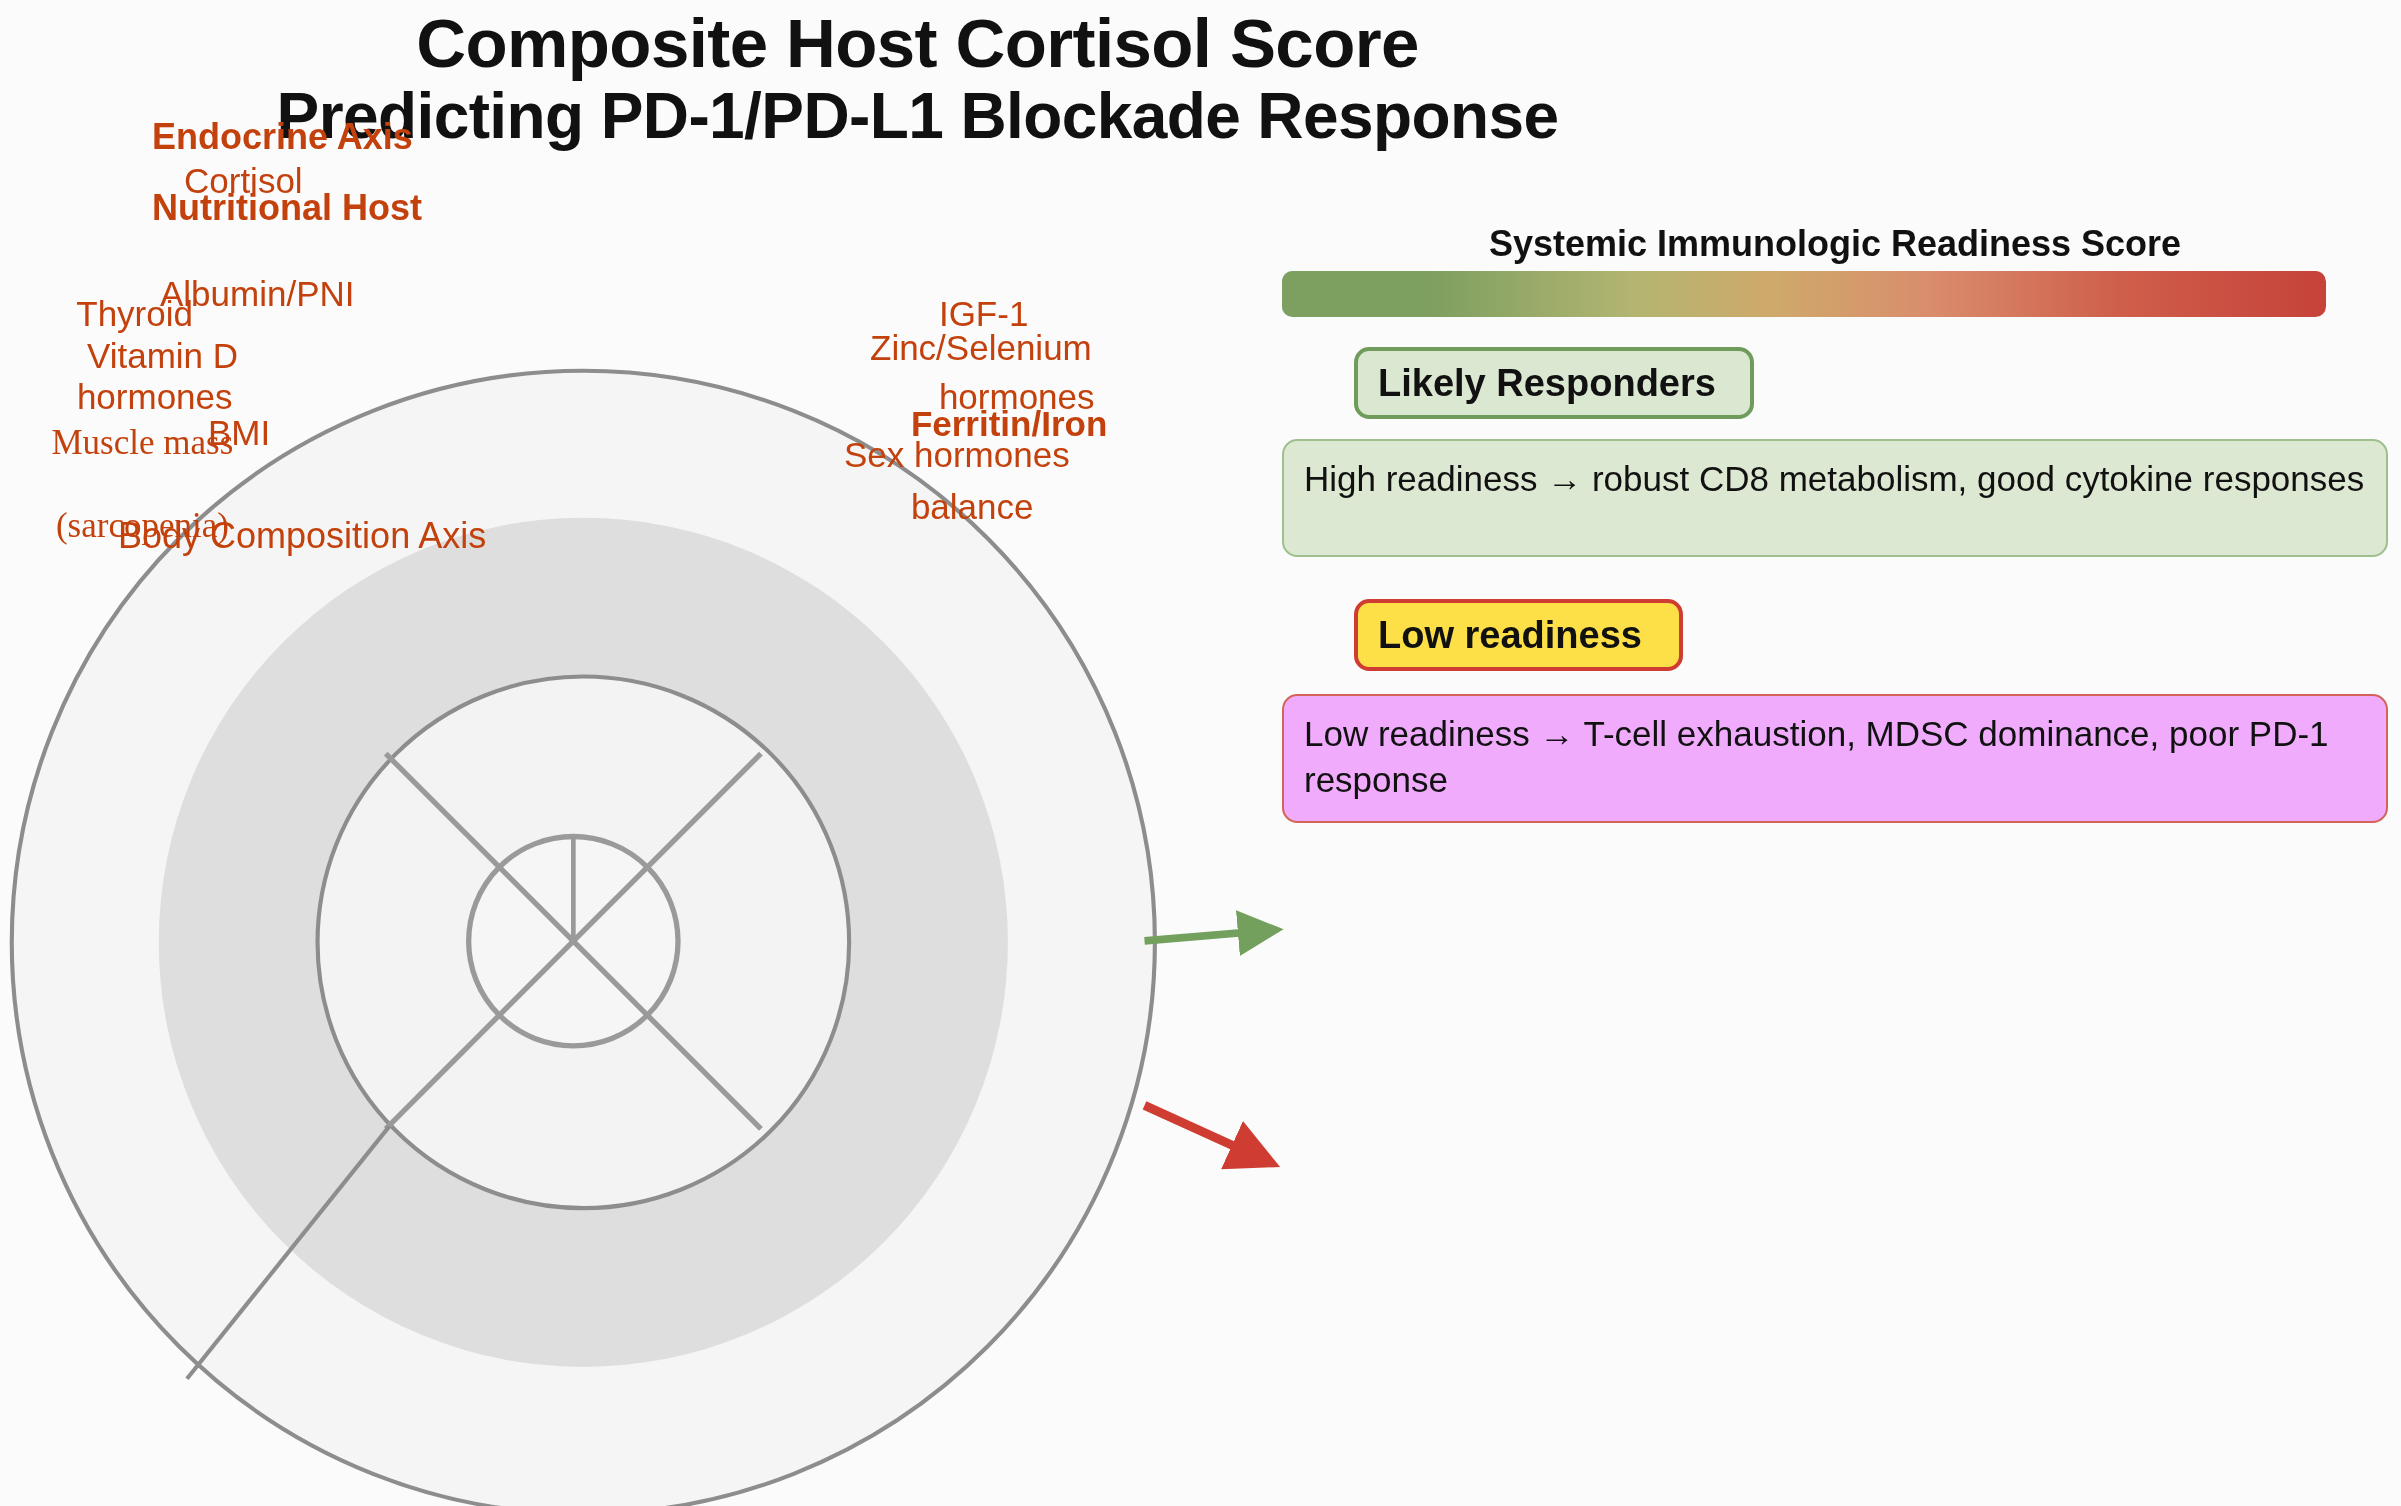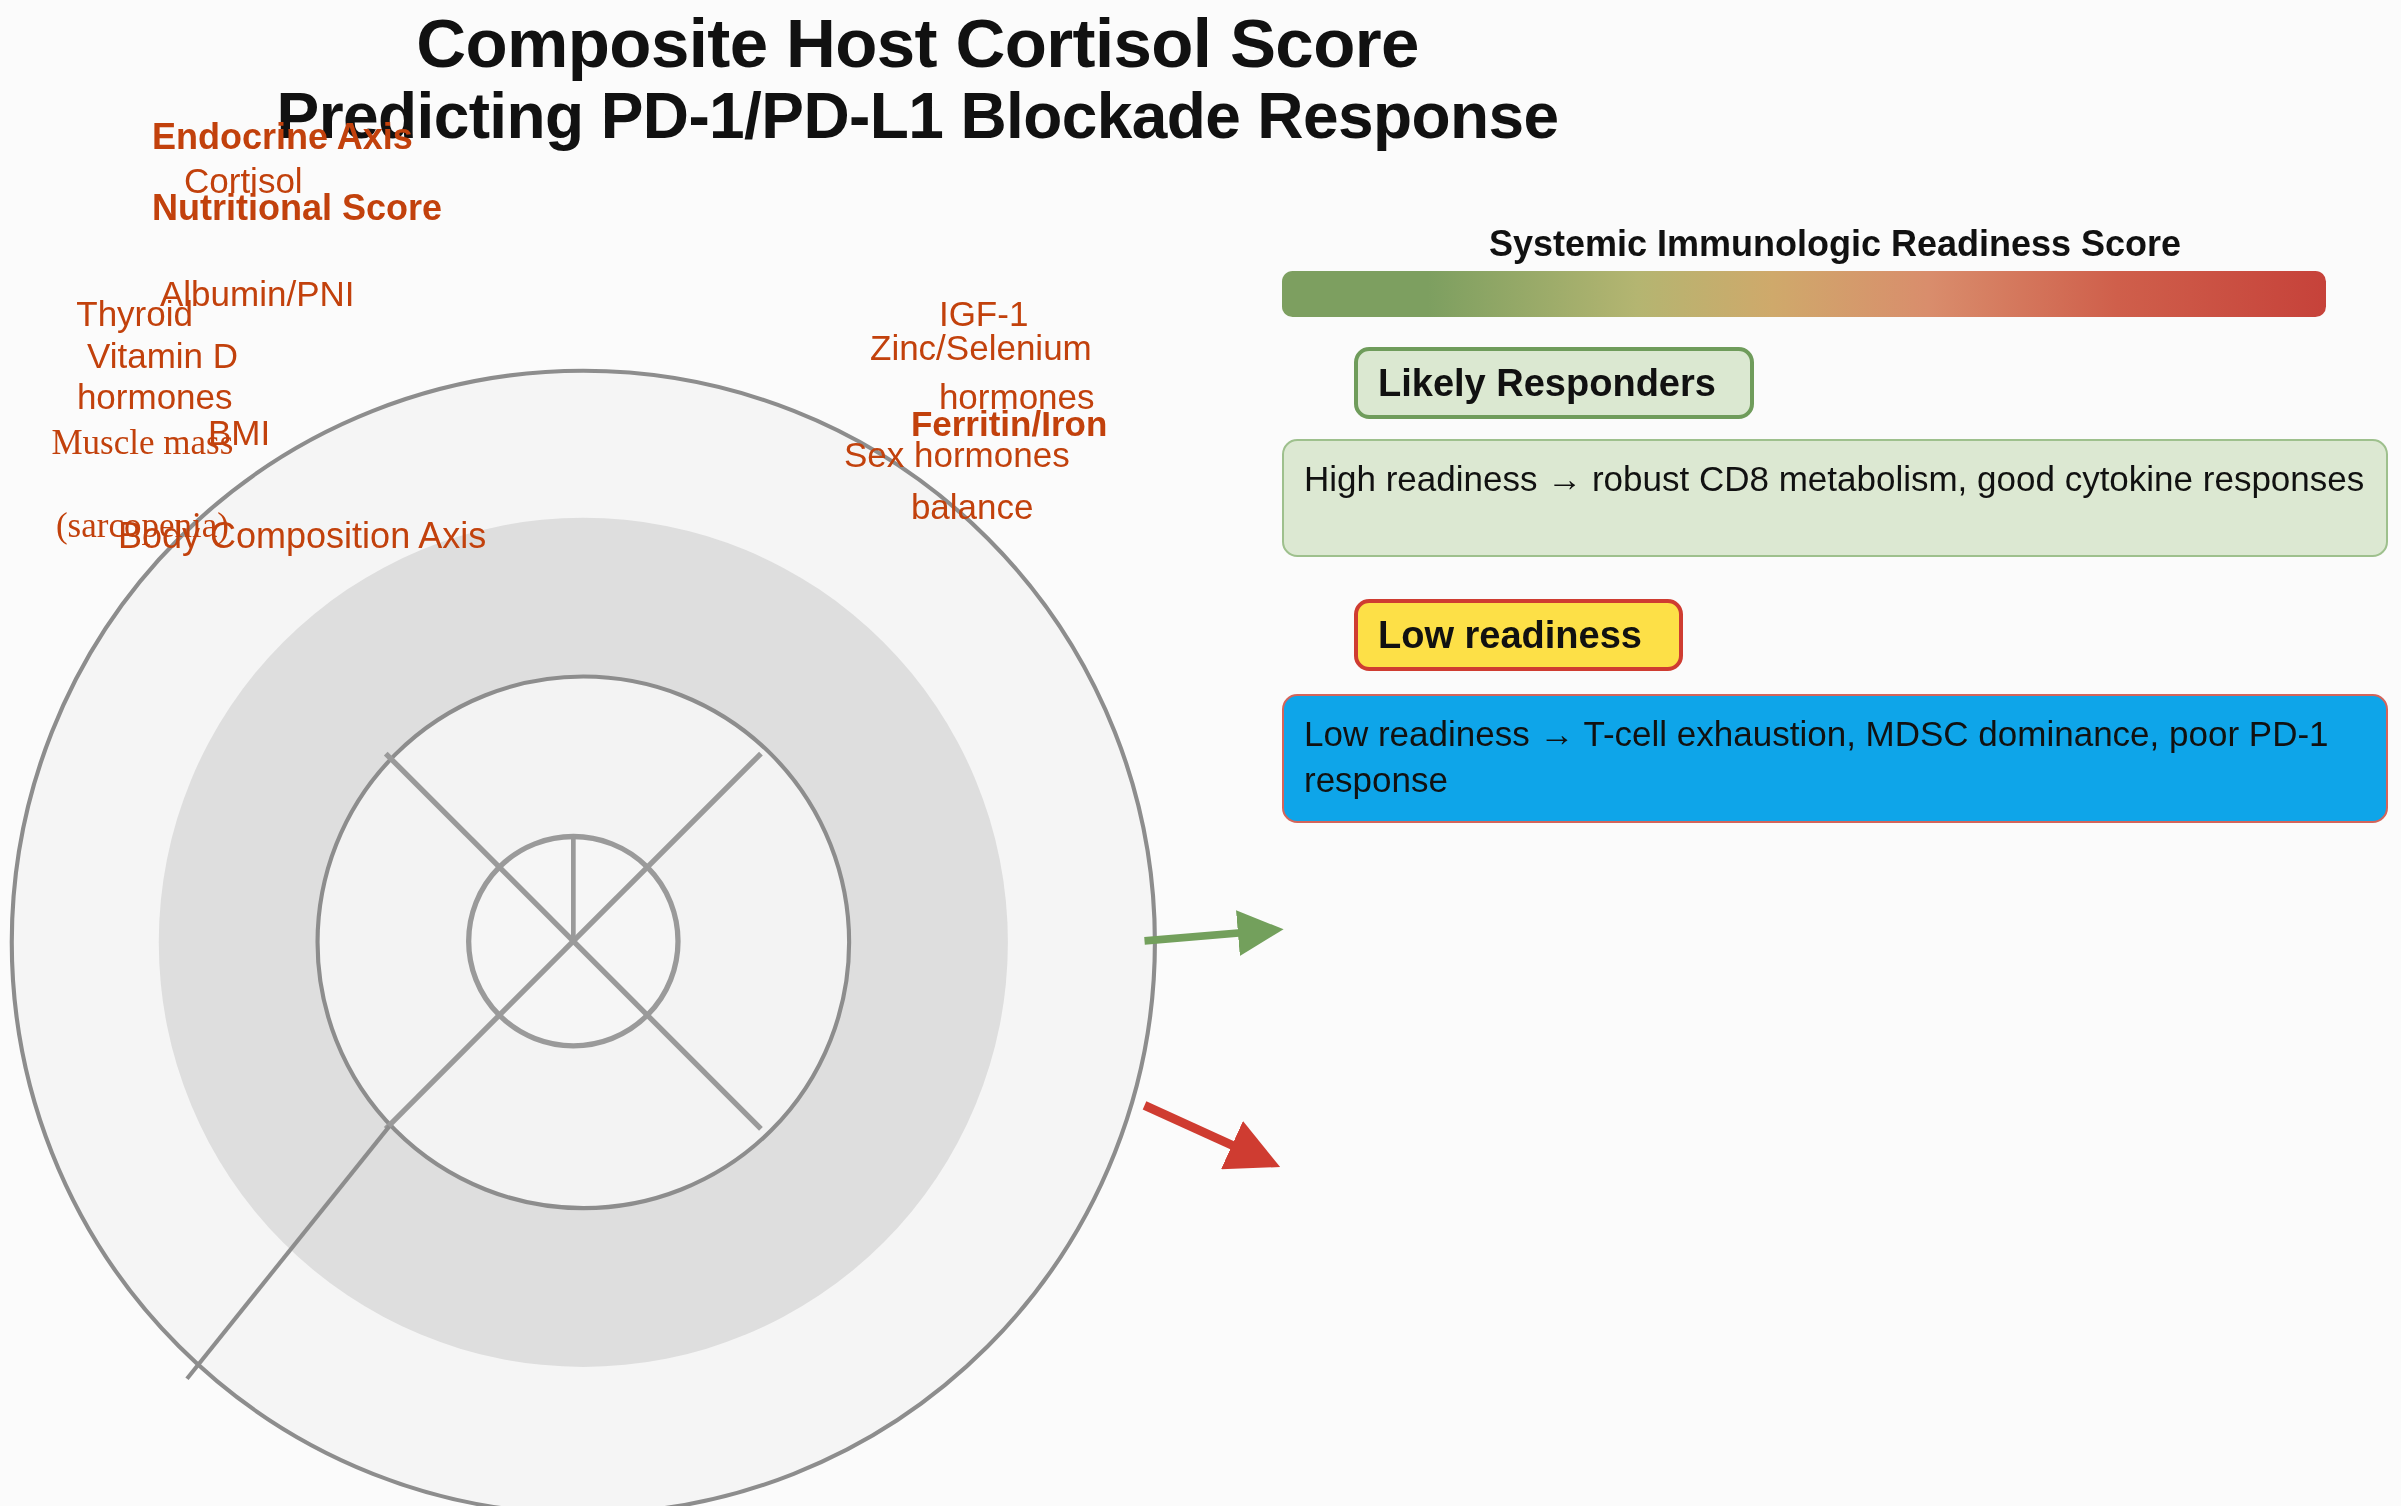--- a/index.html
+++ b/index.html
@@ -97,21 +97,21 @@
   .chip.red  {background:#f6c6c2;border:4.1px solid #cf3c31;}
 
   .desc{
     position:absolute;
     border-radius:15.3px;
     font-size:35px;line-height:1.30;
     box-sizing:border-box;
     padding:15.3px 20px;
   }
   .desc.green{background:#dce8d2;border:2.4px solid #9ec08d;}
-  .desc.red  {background:#0ea5e9;border:2.4px solid #d4645a;}
+  .desc.red  {background:#f0abfc;border:2.4px solid #d4645a;}
 
   #chip-resp {left:72px;top:124px;width:400px;height:72px;}
   #desc-resp {left:0px;  top:216px;width:1106px;height:118px;}
   #chip-low  {left:72px;top:376px;width:329px;height:72px;}
   #desc-low  {left:0px;  top:471px;width:1106px;height:129px;}
 
   
   #arrows{position:absolute;left:1141px;top:823px;width:188px;height:365px;}
 </style>
 </head>
@@ -141,21 +141,21 @@
       <line x1="975" y1="1000" x2="656" y2="1319" stroke="#9a9a9a" stroke-width="9"></line>
 
       <line x1="975" y1="1000" x2="975" y2="822" stroke="#9a9a9a" stroke-width="8"></line>
 
       <line x1="662" y1="1315" x2="318" y2="1744" stroke="#8d8d8d" stroke-width="7"></line>
     </svg>
   </div>
 
   <div class="lbl b" id="lbl-endocrine">Endocrine Axis</div>
   <div class="lbl" id="lbl-cortisol">Cortisol</div>
-  <div class="lbl b" id="lbl-nutritional">Nutritional Score</div>
+  <div class="lbl b" id="lbl-nutritional">Nutritional Host</div>
 
   <div class="lbl" id="lbl-thyroid">
     <span>Thyroid</span><br>
     <span>hormones</span>
   </div>
 
   <div class="lbl" id="lbl-igf">
     <span>IGF-1</span><br>
     <span>hormones</span>
   </div>

